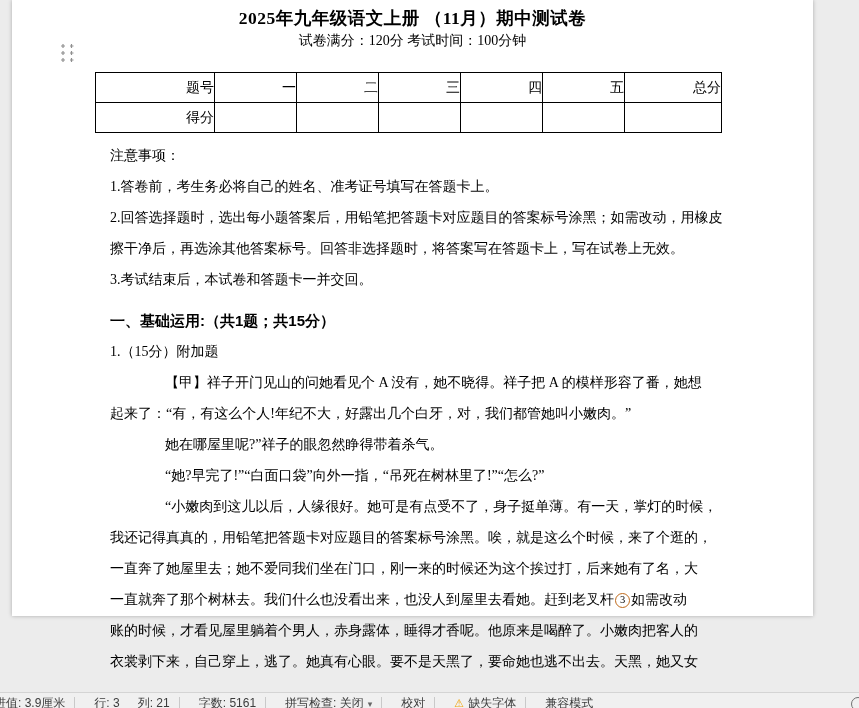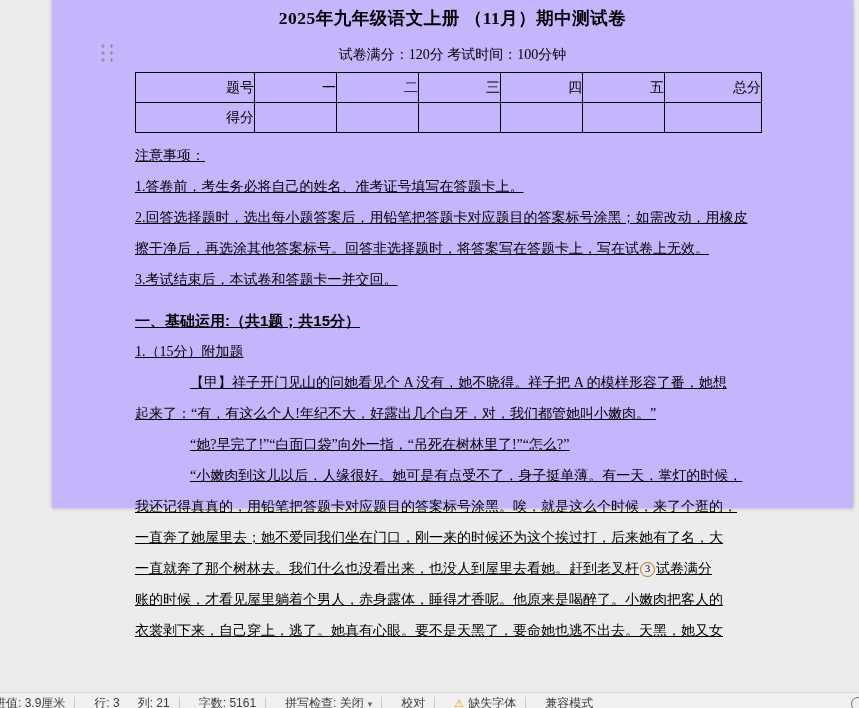--- a/index.html
+++ b/index.html
@@ -4,31 +4,30 @@
 <style>
   html,body{margin:0;padding:0;}
   body{
     position:relative;width:859px;height:708px;overflow:hidden;
     background:#ececec;
     font-family:"Liberation Serif","DejaVu Serif",serif;
     color:#000;
   }
   
   .page{
-    position:absolute;left:12px;top:0;width:801px;height:508px;
-    background:#c4b5fd;
+    position:absolute;left:12px;top:0;width:801px;height:616px;
+    background:#ffffff;
     box-shadow:0 0 4px rgba(0,0,0,.28);
-    margin-left:40px;
   }
   .doc-title{
     position:absolute;top:6px;left:0;width:100%;
     text-align:center;font-size:17.5px;font-weight:bold;letter-spacing:.5px;
   }
   .doc-subtitle{
-    position:absolute;top:46px;left:0;width:100%;
+    position:absolute;top:32px;left:0;width:100%;
     text-align:center;font-size:14px;
   }
   
   .drag-handle{
     position:absolute;left:49px;top:44px;width:15px;height:19px;
     display:grid;grid-template-columns:1fr 1fr;grid-template-rows:1fr 1fr 1fr;
     gap:2px;cursor:move;
   }
   .drag-handle i{
     width:4px;height:4px;background:#8f8f8f;display:block;
@@ -38,21 +37,21 @@
   .score-table{
     position:absolute;left:83px;top:72px;width:627px;
     border-collapse:collapse;table-layout:fixed;
   }
   .score-table td{
     border:1.5px solid #000;height:29px;text-align:right;
     font-size:14px;padding:0;
   }
   
   .textflow{
-    position:absolute;left:83px;top:140px;width:631px;text-decoration:underline;
+    position:absolute;left:98px;top:140px;width:631px;
   }
   .tline{
     height:31px;line-height:31px;font-size:14px;white-space:nowrap;
   }
   .tline.indent{padding-left:55px;}
   .tline.sec-head{
     font-weight:bold;font-size:15px;margin-top:10px;
     font-family:"Liberation Sans","DejaVu Sans",sans-serif;
   }
   .circled{
@@ -136,25 +135,26 @@
     <div class="tline">1.答卷前，考生务必将自己的姓名、准考证号填写在答题卡上。</div>
     <div class="tline">2.回答选择题时，选出每小题答案后，用铅笔把答题卡对应题目的答案标号涂黑；如需改动，用橡皮</div>
     <div class="tline">擦干净后，再选涂其他答案标号。回答非选择题时，将答案写在答题卡上，写在试卷上无效。</div>
     <div class="tline">3.考试结束后，本试卷和答题卡一并交回。</div>
 
     <div class="tline sec-head">一、基础运用:（共1题；共15分）</div>
     <div class="tline">1.（15分）附加题</div>
 
     <div class="tline indent">【甲】祥子开门见山的问她看见个 A 没有，她不晓得。祥子把 A 的模样形容了番，她想</div>
     <div class="tline">起来了：“有，有这么个人!年纪不大，好露出几个白牙，对，我们都管她叫小嫩肉。”</div>
+    <div class="tline indent">她在哪屋里呢?”祥子的眼忽然睁得带着杀气。</div>
     <div class="tline indent">“她?早完了!”“白面口袋”向外一指，“吊死在树林里了!”“怎么?”</div>
     <div class="tline indent">“小嫩肉到这儿以后，人缘很好。她可是有点受不了，身子挺单薄。有一天，掌灯的时候，</div>
     <div class="tline">我还记得真真的，用铅笔把答题卡对应题目的答案标号涂黑。唉，就是这么个时候，来了个逛的，</div>
     <div class="tline">一直奔了她屋里去；她不爱同我们坐在门口，刚一来的时候还为这个挨过打，后来她有了名，大</div>
-    <div class="tline"><span>一直就奔了那个树林去。我们什么也没看出来，也没人到屋里去看她。赶到老叉杆</span><span class="circled">3</span><span>试卷满分</span></div>
+    <div class="tline"><span>一直就奔了那个树林去。我们什么也没看出来，也没人到屋里去看她。赶到老叉杆</span><span class="circled">3</span><span>如需改动</span></div>
     <div class="tline">账的时候，才看见屋里躺着个男人，赤身露体，睡得才香呢。他原来是喝醉了。小嫩肉把客人的</div>
     <div class="tline">衣裳剥下来，自己穿上，逃了。她真有心眼。要不是天黑了，要命她也逃不出去。天黑，她又女</div>
   </div>
 </div>
 
 <div class="statusbar">
   <div class="sb-inner">
     <span class="sb-item">缩进值: 3.9厘米</span>
     <span class="sb-sep"></span>
     <span class="sb-gap"></span>

